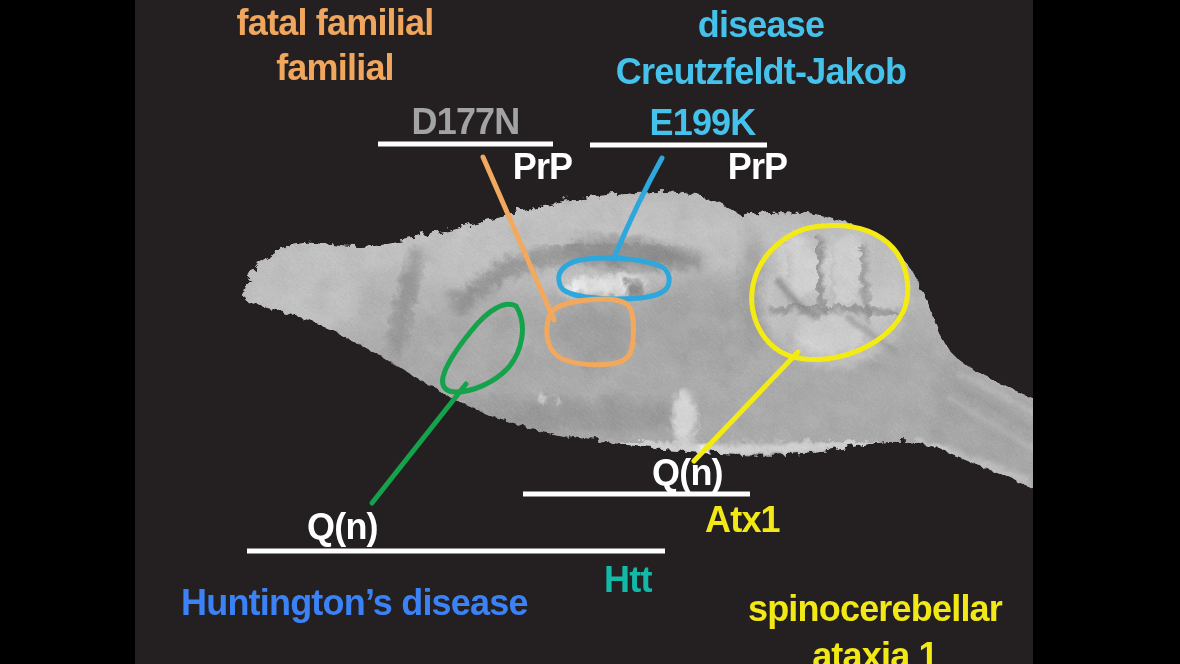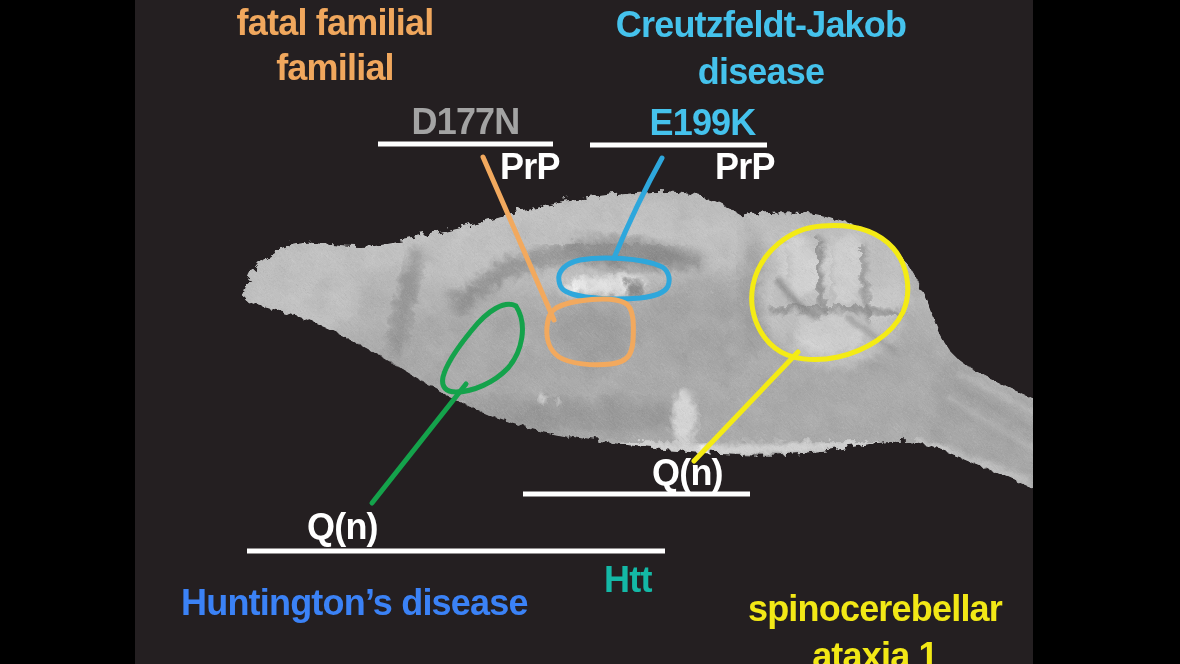--- a/index.html
+++ b/index.html
@@ -6,21 +6,21 @@
   .stage{
     position:relative;width:1180px;height:664px;overflow:hidden;
     background:#000;font-family:"Liberation Sans",sans-serif;
   }
   .stage svg{position:absolute;left:0;top:0;}
   .lbl{
     position:absolute;font-weight:bold;font-size:36px;line-height:45px;
     letter-spacing:-0.8px;white-space:nowrap;color:#fff;
   }
   .lbl.center{text-align:center;white-space:normal;}
-  .lbl.right{text-align:left;}
+  .lbl.right{text-align:center;}
   .white{color:#ffffff;}
 </style>
 </head>
 <body>
 
 <div class="stage">
 
   <svg width="1180" height="664" viewBox="0 0 1180 664">
     <defs>
       <clipPath id="brainClip">
@@ -160,39 +160,40 @@
       <line x1="523" y1="494" x2="750" y2="494"></line>
     </g>
   </svg>
 
   <div class="lbl center" style="left: 205px; top: 0px; width: 260px; color: rgb(240, 167, 93);">
     <div>fatal familial</div>
     <div>familial</div>
   </div>
 
   <div class="lbl center" style="left: 596px; top: 1px; width: 330px; line-height: 47px; color: rgb(69, 194, 236);">
+    <div>disease</div>
     <div>Creutzfeldt-Jakob</div>
-    <div>disease</div>
   </div>
 
   <div class="lbl center" style="left: 378px; top: 99px; width: 175px; color: #a3a3a3;">D177N</div>
 
   <div class="lbl right white" style="left:500px;top:144px;width:85px;">PrP</div>
 
   <div class="lbl center" style="left: 614px; top: 100px; width: 177px; color: rgb(69, 194, 236);">E199K</div>
 
   <div class="lbl right white" style="left:715px;top:144px;width:85px;">PrP</div>
 
   <div class="lbl white" style="left:307px;top:504px;">Q(n)</div>
 
   <div class="lbl" style="left: 604px; top: 557px; color: #14b8a6;">Htt</div>
 
   <div class="lbl" style="left: 181px; top: 580px; color: #3b82f6;">Huntington’s disease</div>
 
   <div class="lbl white" style="left:652px;top:450px;">Q(n)</div>
 
+  <div class="lbl" style="left: 705px; top: 497px; color: rgb(242, 232, 22);">Atx1</div>
 
   <div class="lbl center" style="left: 735px; top: 585px; width: 280px; line-height: 47px; color: rgb(242, 232, 22);">
     <div>spinocerebellar</div>
     <div>ataxia 1</div>
   </div>
 
 </div>
 
 </body></html>

